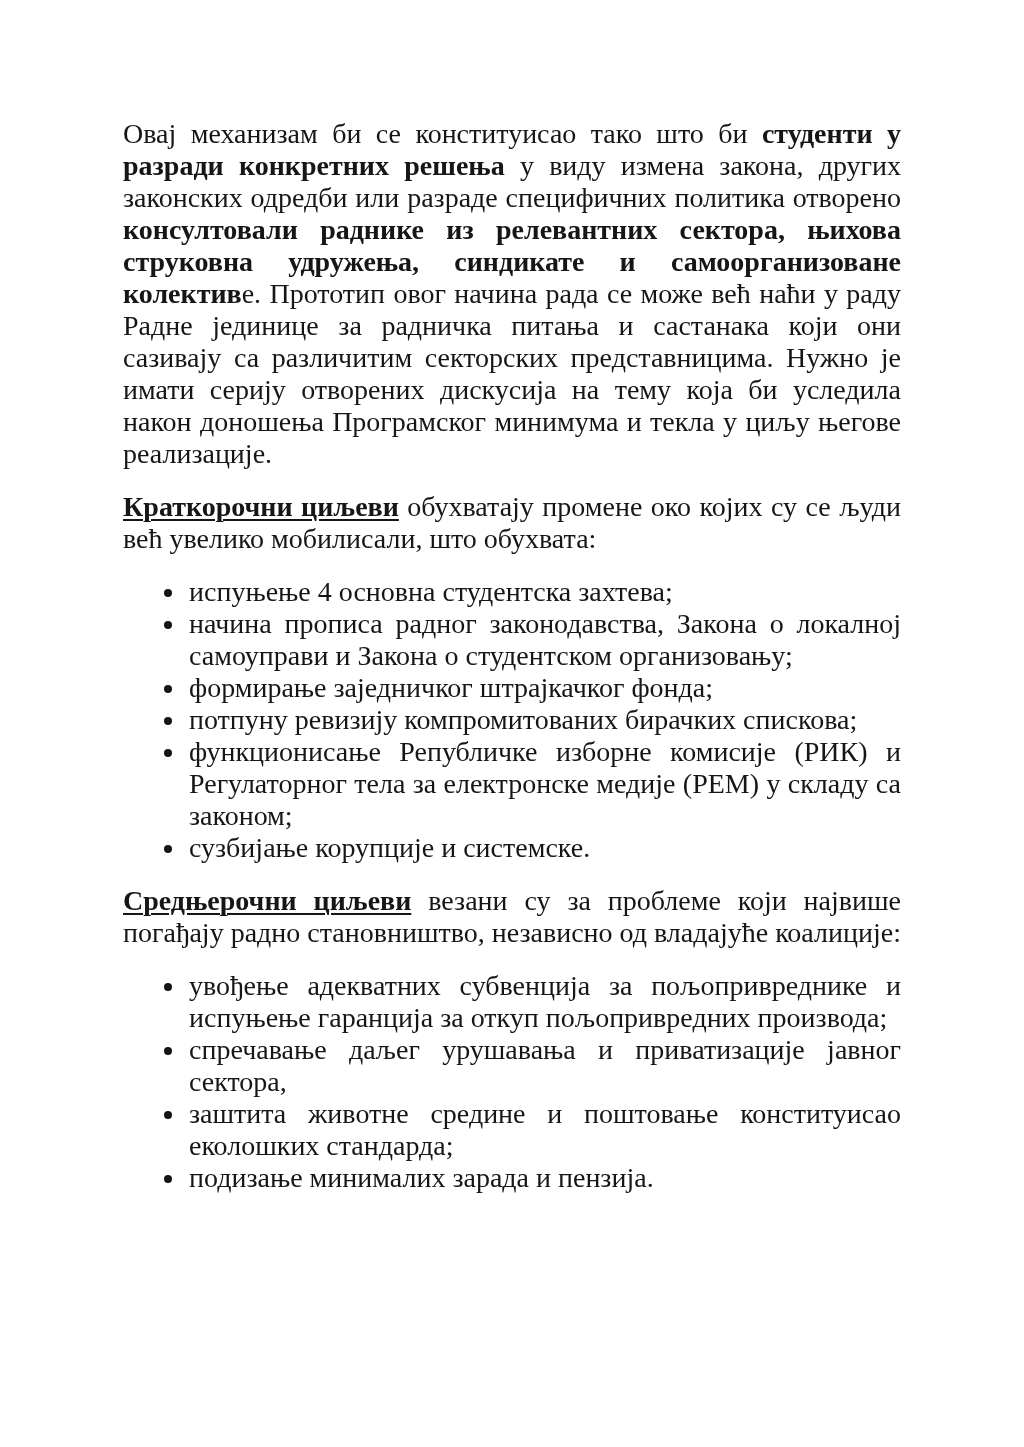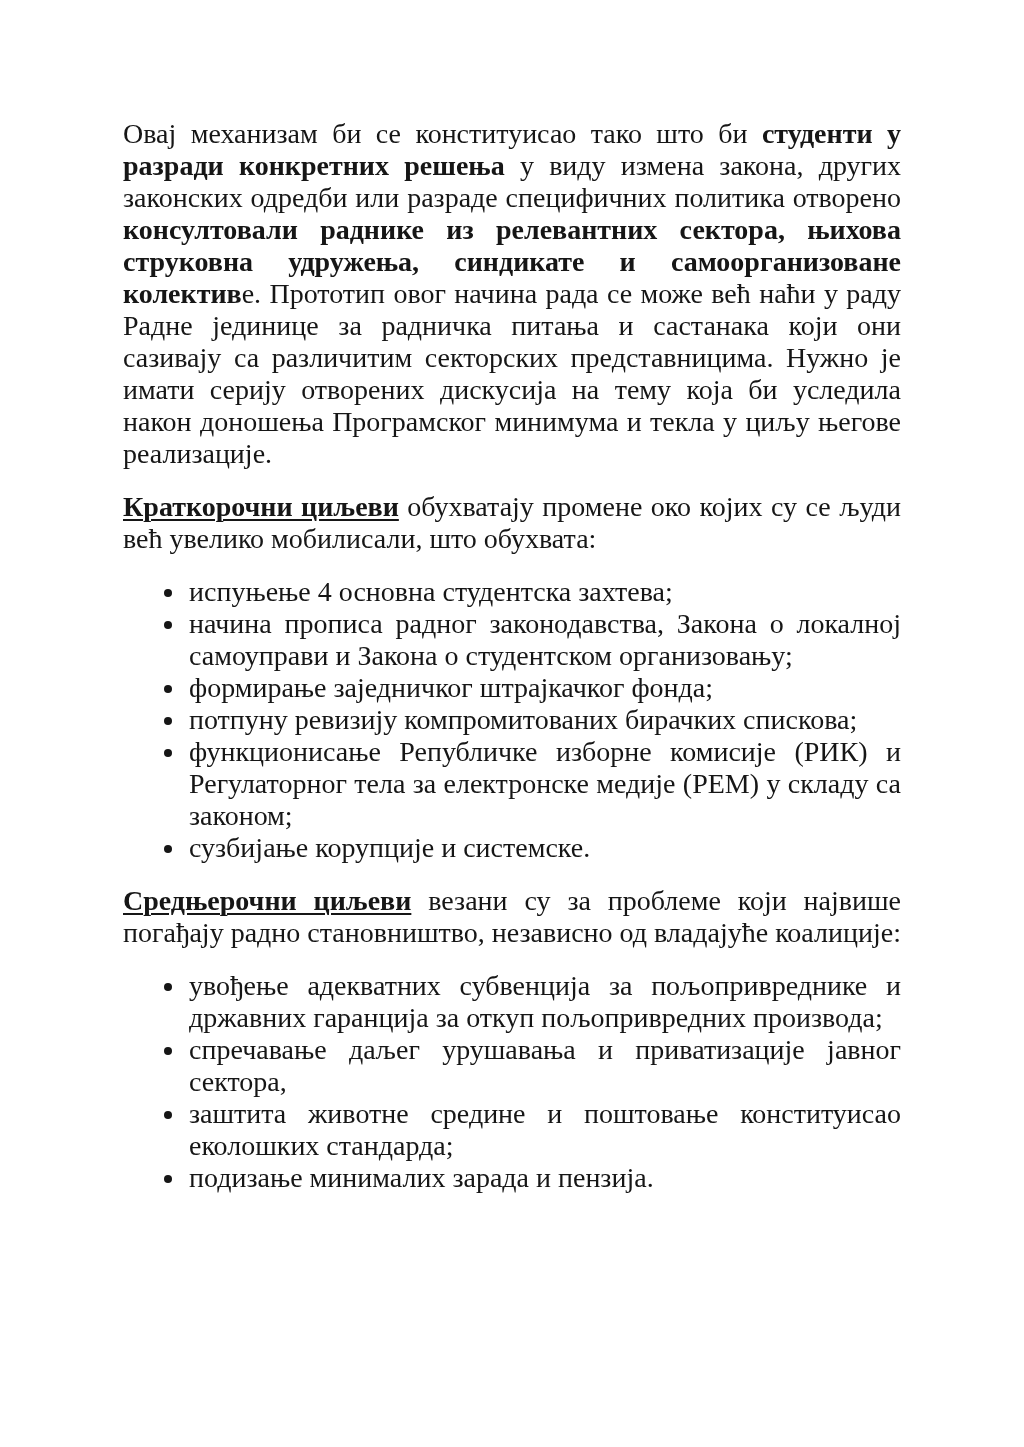--- a/index.html
+++ b/index.html
@@ -49,18 +49,18 @@
   <ul class="bullet-list">
       <li><span>испуњење 4 основна студентска захтева;</span></li>
       <li><span>начина прописа радног законодавства, Закона о локалној самоуправи и Закона о студентском организовању;</span></li>
       <li><span>формирање заједничког штрајкачког фонда;</span></li>
       <li><span>потпуну ревизију компромитованих бирачких спискова;</span></li>
       <li><span>функционисање Републичке изборне комисије (РИК) и Регулаторног тела за електронске медије (РЕМ) у складу са законом;</span></li>
       <li><span>сузбијање корупције и системске.</span></li>
     </ul>
   <p class="para"><span class="b u">Средњерочни циљеви</span><span> везани су за проблеме који највише погађају радно становништво, независно од владајуће коалиције:</span></p>
   <ul class="bullet-list">
-      <li><span>увођење адекватних субвенција за пољопривреднике и државних гаранција за откуп пољопривредних производа;</span></li>
+      <li><span>увођење адекватних субвенција за пољопривреднике и испуњење гаранција за откуп пољопривредних производа;</span></li>
       <li><span>спречавање даљег урушавања и приватизације јавног сектора,</span></li>
       <li><span>заштита животне средине и поштовање конституисао еколошких стандарда;</span></li>
       <li><span>подизање минималих зарада и пензија.</span></li>
     </ul>
 </div>
 
 </body></html>

